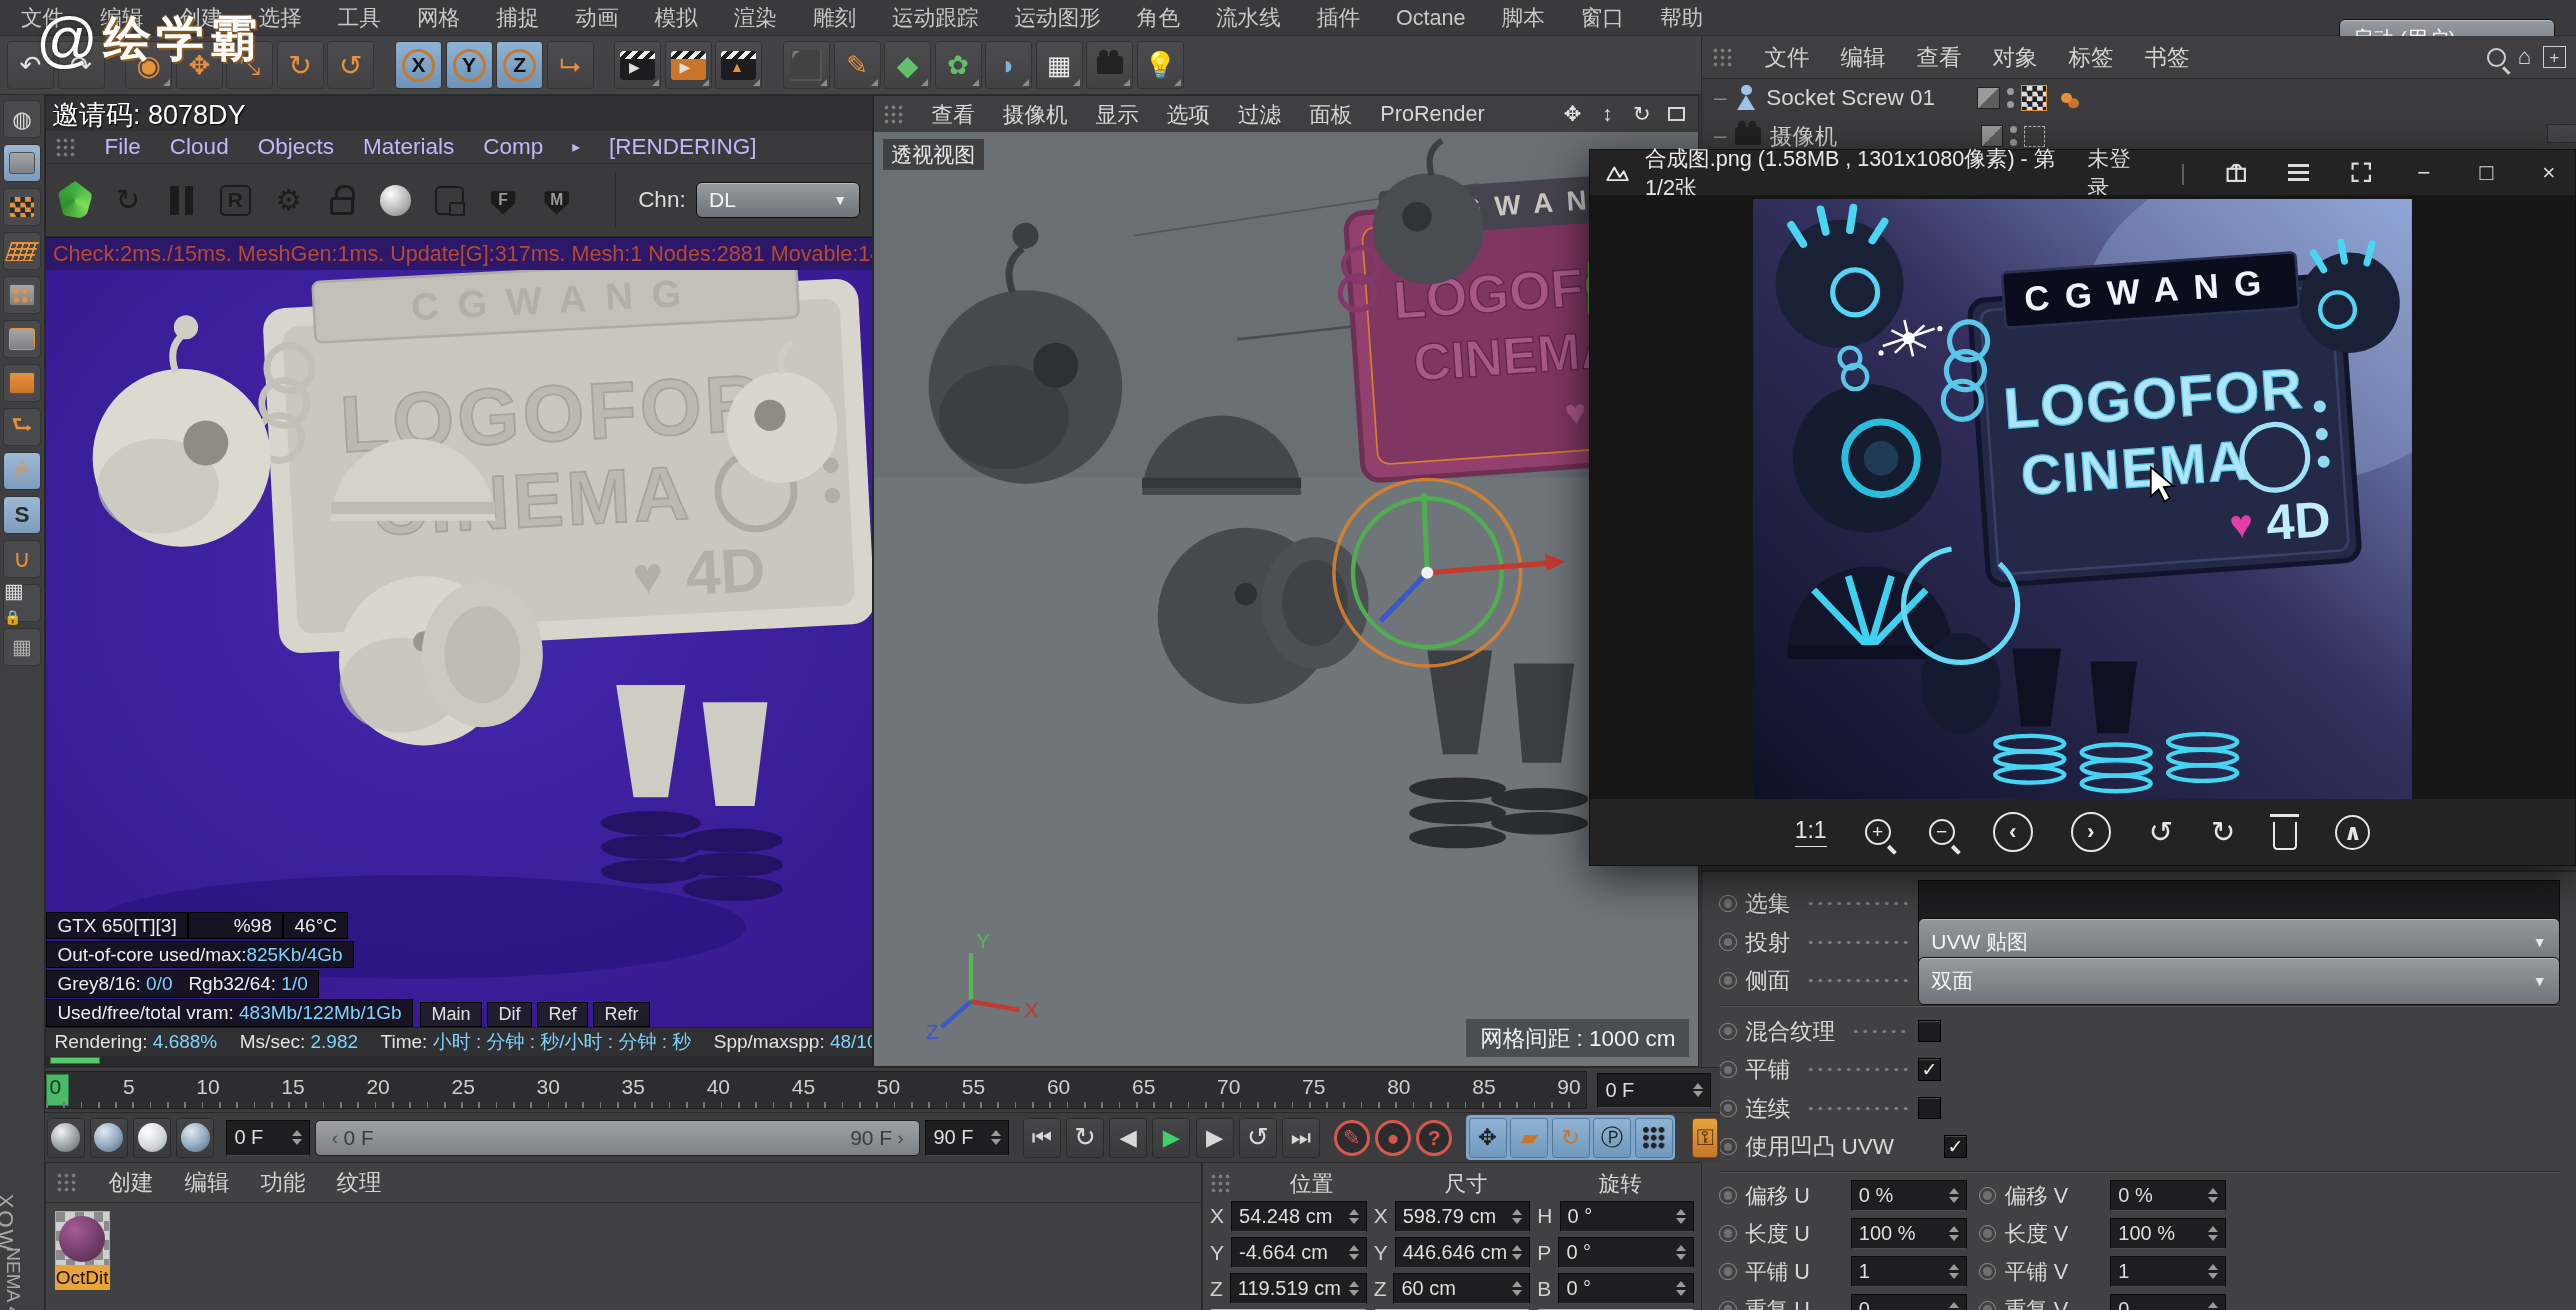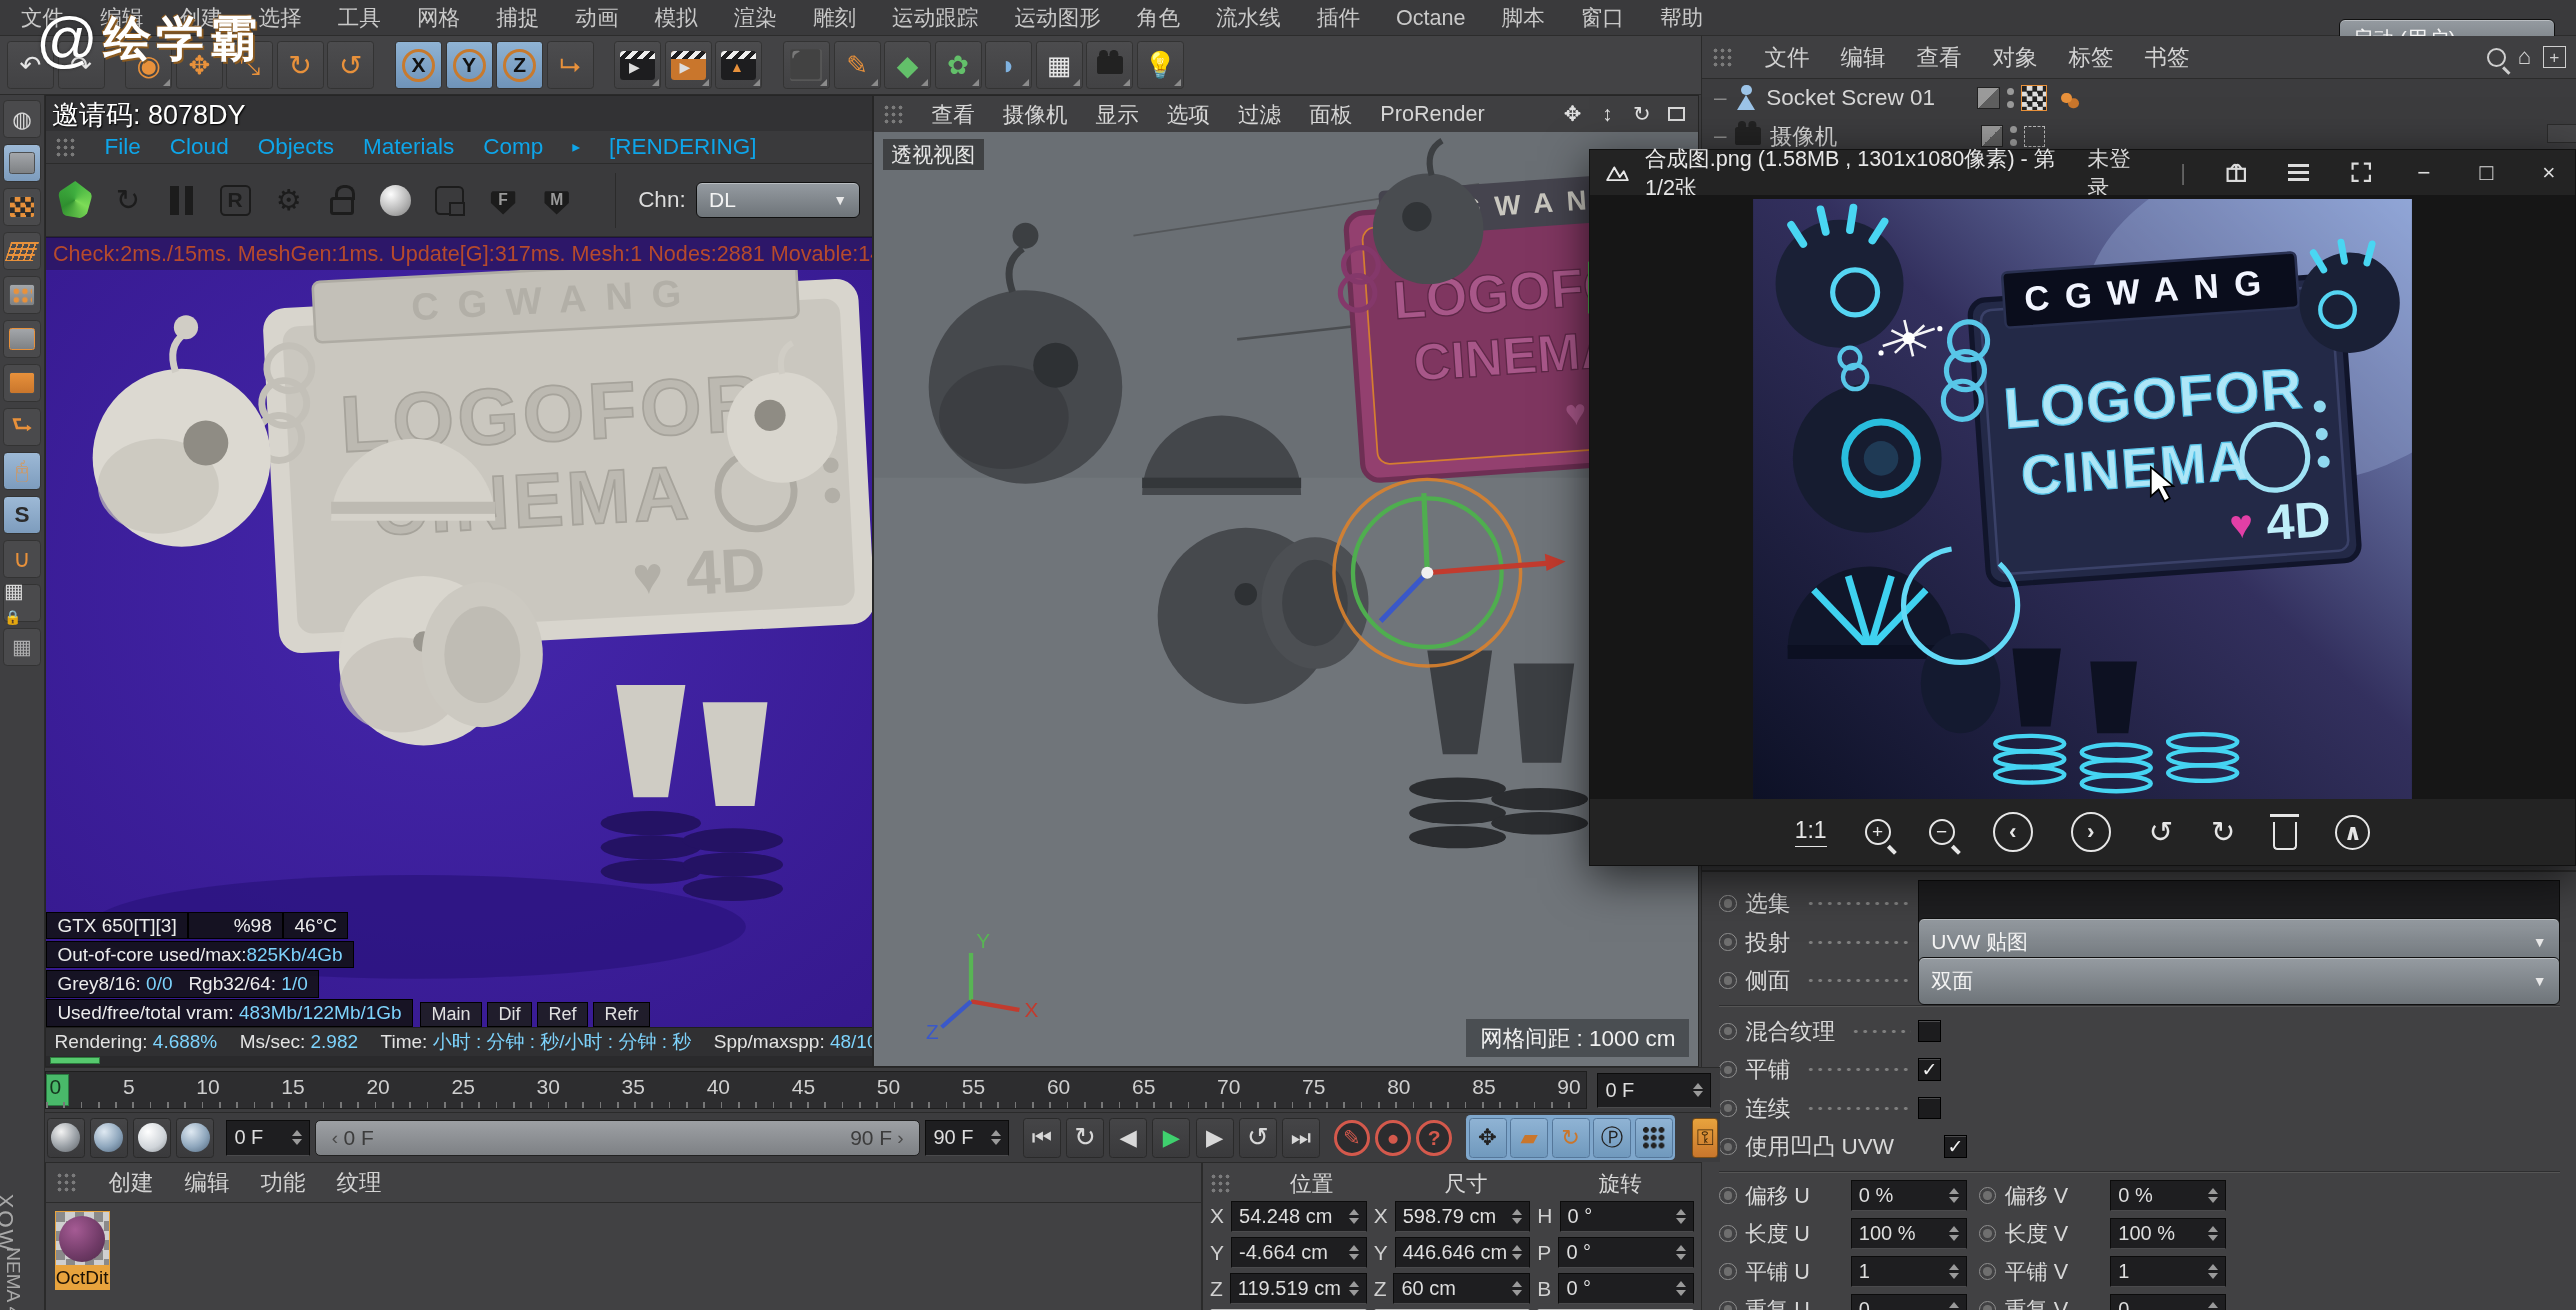--- a/index.html
+++ b/index.html
@@ -59,21 +59,21 @@
   .cubeic.face{background:linear-gradient(#e8913b,#c9762c);}
   .cubeic.pts::after{content:"";position:absolute;inset:1.7px;background-image:radial-gradient(#e8913b 2.6px,transparent 3.1px);background-size:8.6px 8.6px;}
   .cubeic.edge{border-color:#e8913b;}
   .gridic{width:28px;height:19px;background:repeating-linear-gradient(#e8913b 0 1.7px,transparent 1.7px 6px),repeating-linear-gradient(90deg,#e8913b 0 1.7px,transparent 1.7px 6px);transform:skewX(-18deg);}
   #edge-rot{left:-24px;top:1210px;transform:rotate(90deg);color:#a8a8a8;font-size:22.5px;letter-spacing:1.7px;z-index:5;}
   #edge-rot2{left:-29px;top:1278px;transform:rotate(90deg);color:#a8a8a8;font-size:19px;z-index:5;}
 
   
   #octane{left:45px;top:95px;width:828px;height:972px;background:#3a3a3c;border:0.9px solid #262626;display:flex;flex-direction:column;}
   .ow-title{height:35px;background:#323234;flex:none;}
-  .ow-menu{height:33px;display:flex;align-items:center;gap:29px;padding:0 8.6px;font-size:22.5px;color:#0ea5e9;flex:none;border-bottom:0.9px solid #2b2b2b;}
+  .ow-menu{height:33px;display:flex;align-items:center;gap:29px;padding:0 8.6px;font-size:22.5px;color:#c4b5fd;flex:none;border-bottom:0.9px solid #2b2b2b;}
   .ow-tools{height:73px;display:flex;align-items:center;gap:17.3px;padding:0 12px;flex:none;border-bottom:0.9px solid #2b2b2b;}
   .ow-tools .oi{width:40px;height:40px;display:flex;align-items:center;justify-content:center;font-size:29px;color:#1c1c1c;}
   .oct-logo{width:38px;height:38px;border-radius:50%;background:conic-gradient(#3fae3f,#7ddc57,#2f8f2f,#3fae3f);clip-path:polygon(50% 0,100% 35%,80% 100%,15% 90%,0 30%);}
   .pausebars{display:flex;gap:6px;} .pausebars i{width:8.6px;height:29px;background:#1c1c1c;display:block;}
   .rbox{width:31px;height:31px;border:2.6px solid #1c1c1c;border-radius:5.2px;display:flex;align-items:center;justify-content:center;font-size:21px;font-weight:bold;color:#1c1c1c;}
   .lockic{width:24px;height:17.3px;border:3.5px solid #1c1c1c;border-radius:3.5px;position:relative;margin-top:12px;}
   .lockic::before{content:"";position:absolute;left:1.7px;top:-15.6px;width:14px;height:12px;border:3.5px solid #1c1c1c;border-bottom:none;border-radius:8.6px 8.6px 0 0;}
   .ballic{width:31px;height:31px;border-radius:50%;background:radial-gradient(circle at 35% 30%,#fdfdfd,#b9b9b9 55%,#7c7c7c);}
   .pip{width:29px;height:29px;border:2.6px solid #1c1c1c;border-radius:5.2px;position:relative;}
   .pip::after{content:"";position:absolute;right:-3.5px;bottom:-3.5px;width:12px;height:10.4px;background:#3a3a3c;border:2.6px solid #1c1c1c;}

